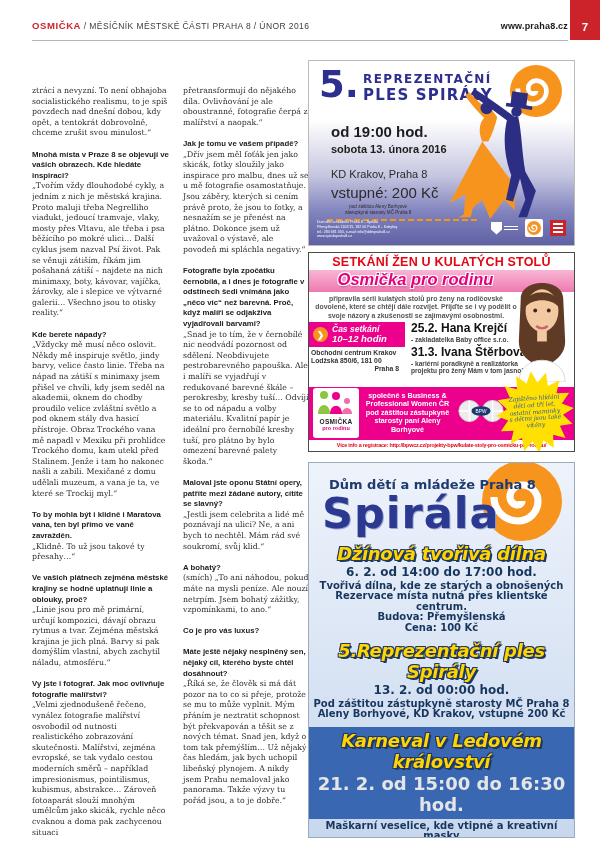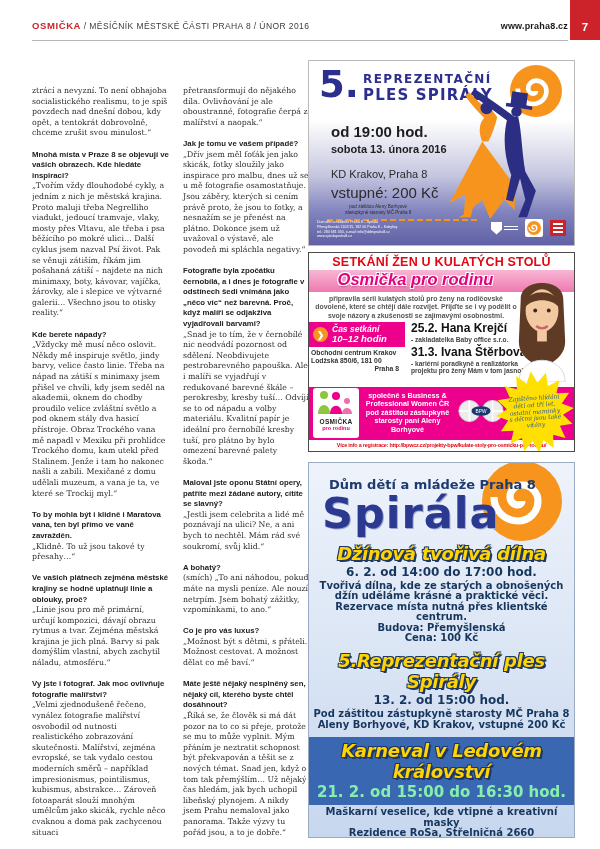--- a/index.html
+++ b/index.html
@@ -100,21 +100,21 @@
   .sp-name{margin-left:13px;margin-top:-2px;color:#2b3990;font-weight:bold;font-size:43px;letter-spacing:1px;
            line-height:46px;position:relative;z-index:2;text-shadow:1px 1px 0 #9aa8d0;}
   .spiral-big{position:absolute;right:12px;top:-2px;z-index:1;}
   #spEvents{text-align:center;position:relative;z-index:2;}
   .sp-event{margin-top:7px;}
   .sp-title,.sp-btitle{color:#ffd400;font-weight:bold;font-style:italic;font-size:18px;line-height:21px;letter-spacing:-.3px;
            text-shadow:-1px -1px 0 #1f3864,1px -1px 0 #1f3864,-1px 1px 0 #1f3864,1px 1px 0 #1f3864,2px 2px 0 #1f3864;}
   .sp-date{color:#17365d;font-weight:bold;font-size:12px;margin-top:1px;}
   .sp-lines{margin-top:2px;color:#17365d;font-weight:bold;font-size:10px;line-height:10.4px;}
   .sp-banner{margin-top:7px;background:#3a67b2;padding:3px 0 4px;}
-  .sp-bdate{color:#86efac;font-weight:bold;font-size:15px;margin-top:1px;}
+  .sp-bdate{color:#e5e5e5;font-weight:bold;font-size:18px;margin-top:1px;}
 </style>
 </head>
 <body>
 
 <div class="page">
 
   <div class="header">
     <span class="brand">OSMIČKA</span>
     <span class="subtitle">/ MĚSÍČNÍK MĚSTSKÉ ČÁSTI PRAHA 8 / ÚNOR 2016</span>
     <span class="site">www.praha8.cz</span>
@@ -143,21 +143,20 @@
           <div class="blk p">přetransformují do nějakého díla. Ovlivňování je ale oboustranné, fotografie čerpá z malířství a naopak.“</div>
           <div class="blk q">Jak je tomu ve vašem případě?</div>
           <div class="blk p">„Dřív jsem měl foťák jen jako skicák, fotky sloužily jako inspirace pro malbu, dnes už se u mě fotografie osamostatňuje. Jsou záběry, kterých si cením právě proto, že jsou to fotky, a nesnažím se je přenést na plátno. Dokonce jsem už uvažoval o výstavě, ale povodeň mi spláchla negativy.“</div>
           <div class="blk q">Fotografie byla zpočátku černobílá, a i dnes je fotografie v odstínech šedi vnímána jako „něco víc“ než barevná. Proč, když malíři se odjakživa vyjadřovali barvami?</div>
           <div class="blk p">„Snad je to tím, že v černobílé nic neodvádí pozornost od sdělení. Neobdivujete pestrobarevného papouška. Ale i malíři se vyjadřují v redukované barevné škále – perokresby, kresby tuší… Odvíjí se to od nápadu a volby materiálu. Kvalitní papír je ideální pro černobílé kresby tuší, pro plátno by bylo omezení barevné palety škoda.“</div>
           <div class="blk q">Maloval jste oponu Státní opery, patříte mezi žádané autory, cítíte se slavný?</div>
           <div class="blk p">„Jestli jsem celebrita a lidé mě poznávají na ulici? Ne, a ani bych to nechtěl. Mám rád své soukromí, svůj klid.“</div>
           <div class="blk q">A bohatý?</div>
           <div class="blk p">(smích) „To ani náhodou, pokud máte na mysli peníze. Ale nouzí netrpím. Jsem bohatý zážitky, vzpomínkami, to ano.“</div>
           <div class="blk q">Co je pro vás luxus?</div>
-          <div class="blk p">„Možnost být s dětmi, s přáteli. Možnost cestovat. A možnost dělat co mě baví.“</div>
           <div class="blk q">Máte ještě nějaký nesplněný sen, nějaký cíl, kterého byste chtěl dosáhnout?</div>
           <div class="blk p">„Říká se, že člověk si má dát pozor na to co si přeje, protože se mu to může vyplnit. Mým přáním je neztratit schopnost být překvapován a těšit se z nových témat. Snad jen, když o tom tak přemýšlím… Už nějaký čas hledám, jak bych uchopil libeňský plynojem. A nikdy jsem Prahu nemaloval jako panorama. Takže výzvy tu pořád jsou, a to je dobře.“</div>
         </div>
 
     </div>
   </div>
 
   <div class="ads">
 
     <div class="ad ad-ples">
@@ -297,29 +296,28 @@
         <path d="M50 50 a5 5 0 0 1 -5 5 a10 10 0 0 1 -10 -10 a15 15 0 0 1 15 -15 a20 20 0 0 1 20 20 a25 25 0 0 1 -25 25 a30 30 0 0 1 -30 -30" fill="none" stroke="#fff" stroke-width="9"></path>
       </svg>
       <div class="sp-org">Dům dětí a mládeže Praha 8</div>
       <div class="sp-name">Spirála</div>
       <div id="spEvents">
           <div class="sp-event">
             <div class="sp-title">Džínová tvořivá dílna</div>
             <div class="sp-date">6. 2. od 14:00 do 17:00 hod.</div>
             <div class="sp-lines">
               <div class="spl">Tvořivá dílna, kde ze starých a obnošených</div>
-              <div class="spl">džín uděláme krásné a praktické věci.</div>
               <div class="spl">Rezervace místa nutná přes klientské centrum.</div>
               <div class="spl">Budova: Přemyšlenská</div>
               <div class="spl">Cena: 100 Kč</div>
             </div>
           </div>
           <div class="sp-event">
             <div class="sp-title">5.Reprezentační ples Spirály</div>
-            <div class="sp-date">13. 2. od 15:00 hod.</div>
+            <div class="sp-date">13. 2. od 00:00 hod.</div>
             <div class="sp-lines">
               <div class="spl">Pod záštitou zástupkyně starosty MČ Praha 8</div>
               <div class="spl">Aleny Borhyové, KD Krakov, vstupné 200 Kč</div>
             </div>
           </div>
           <div class="sp-banner">
             <div class="sp-btitle">Karneval v Ledovém království</div>
             <div class="sp-bdate">21. 2. od 15:00 do 16:30 hod.</div>
           </div>
           <div class="sp-lines">

